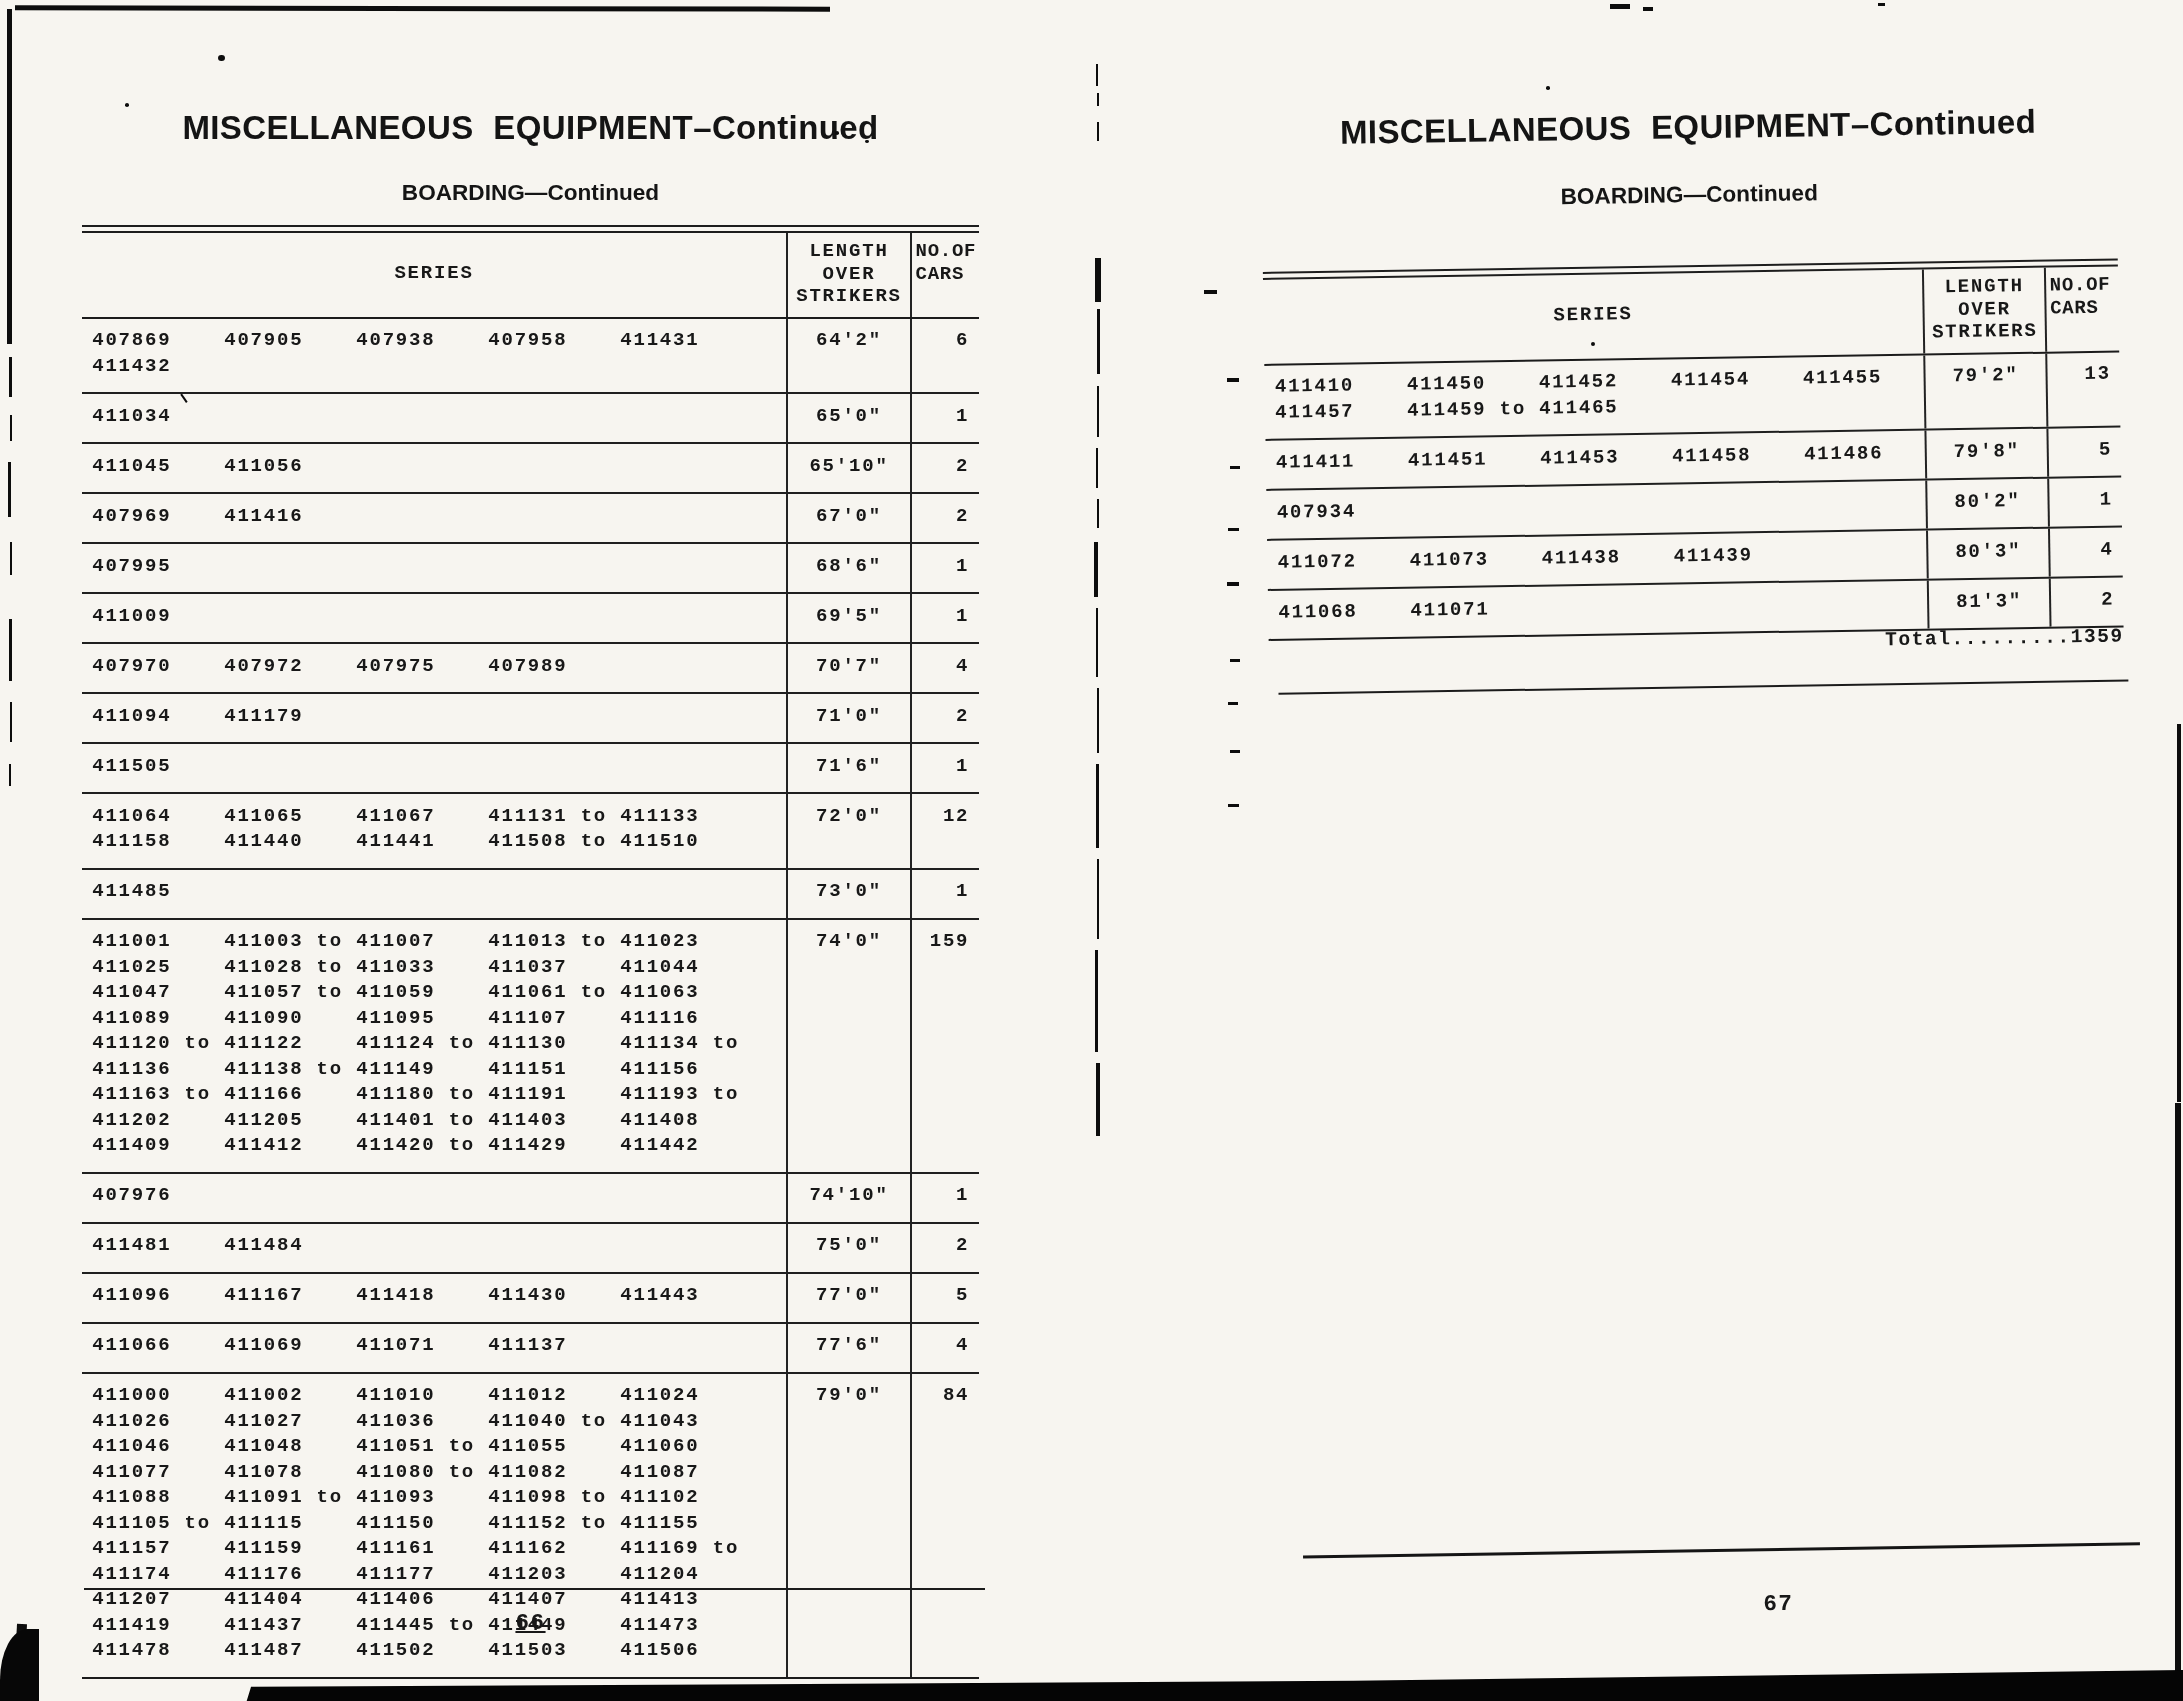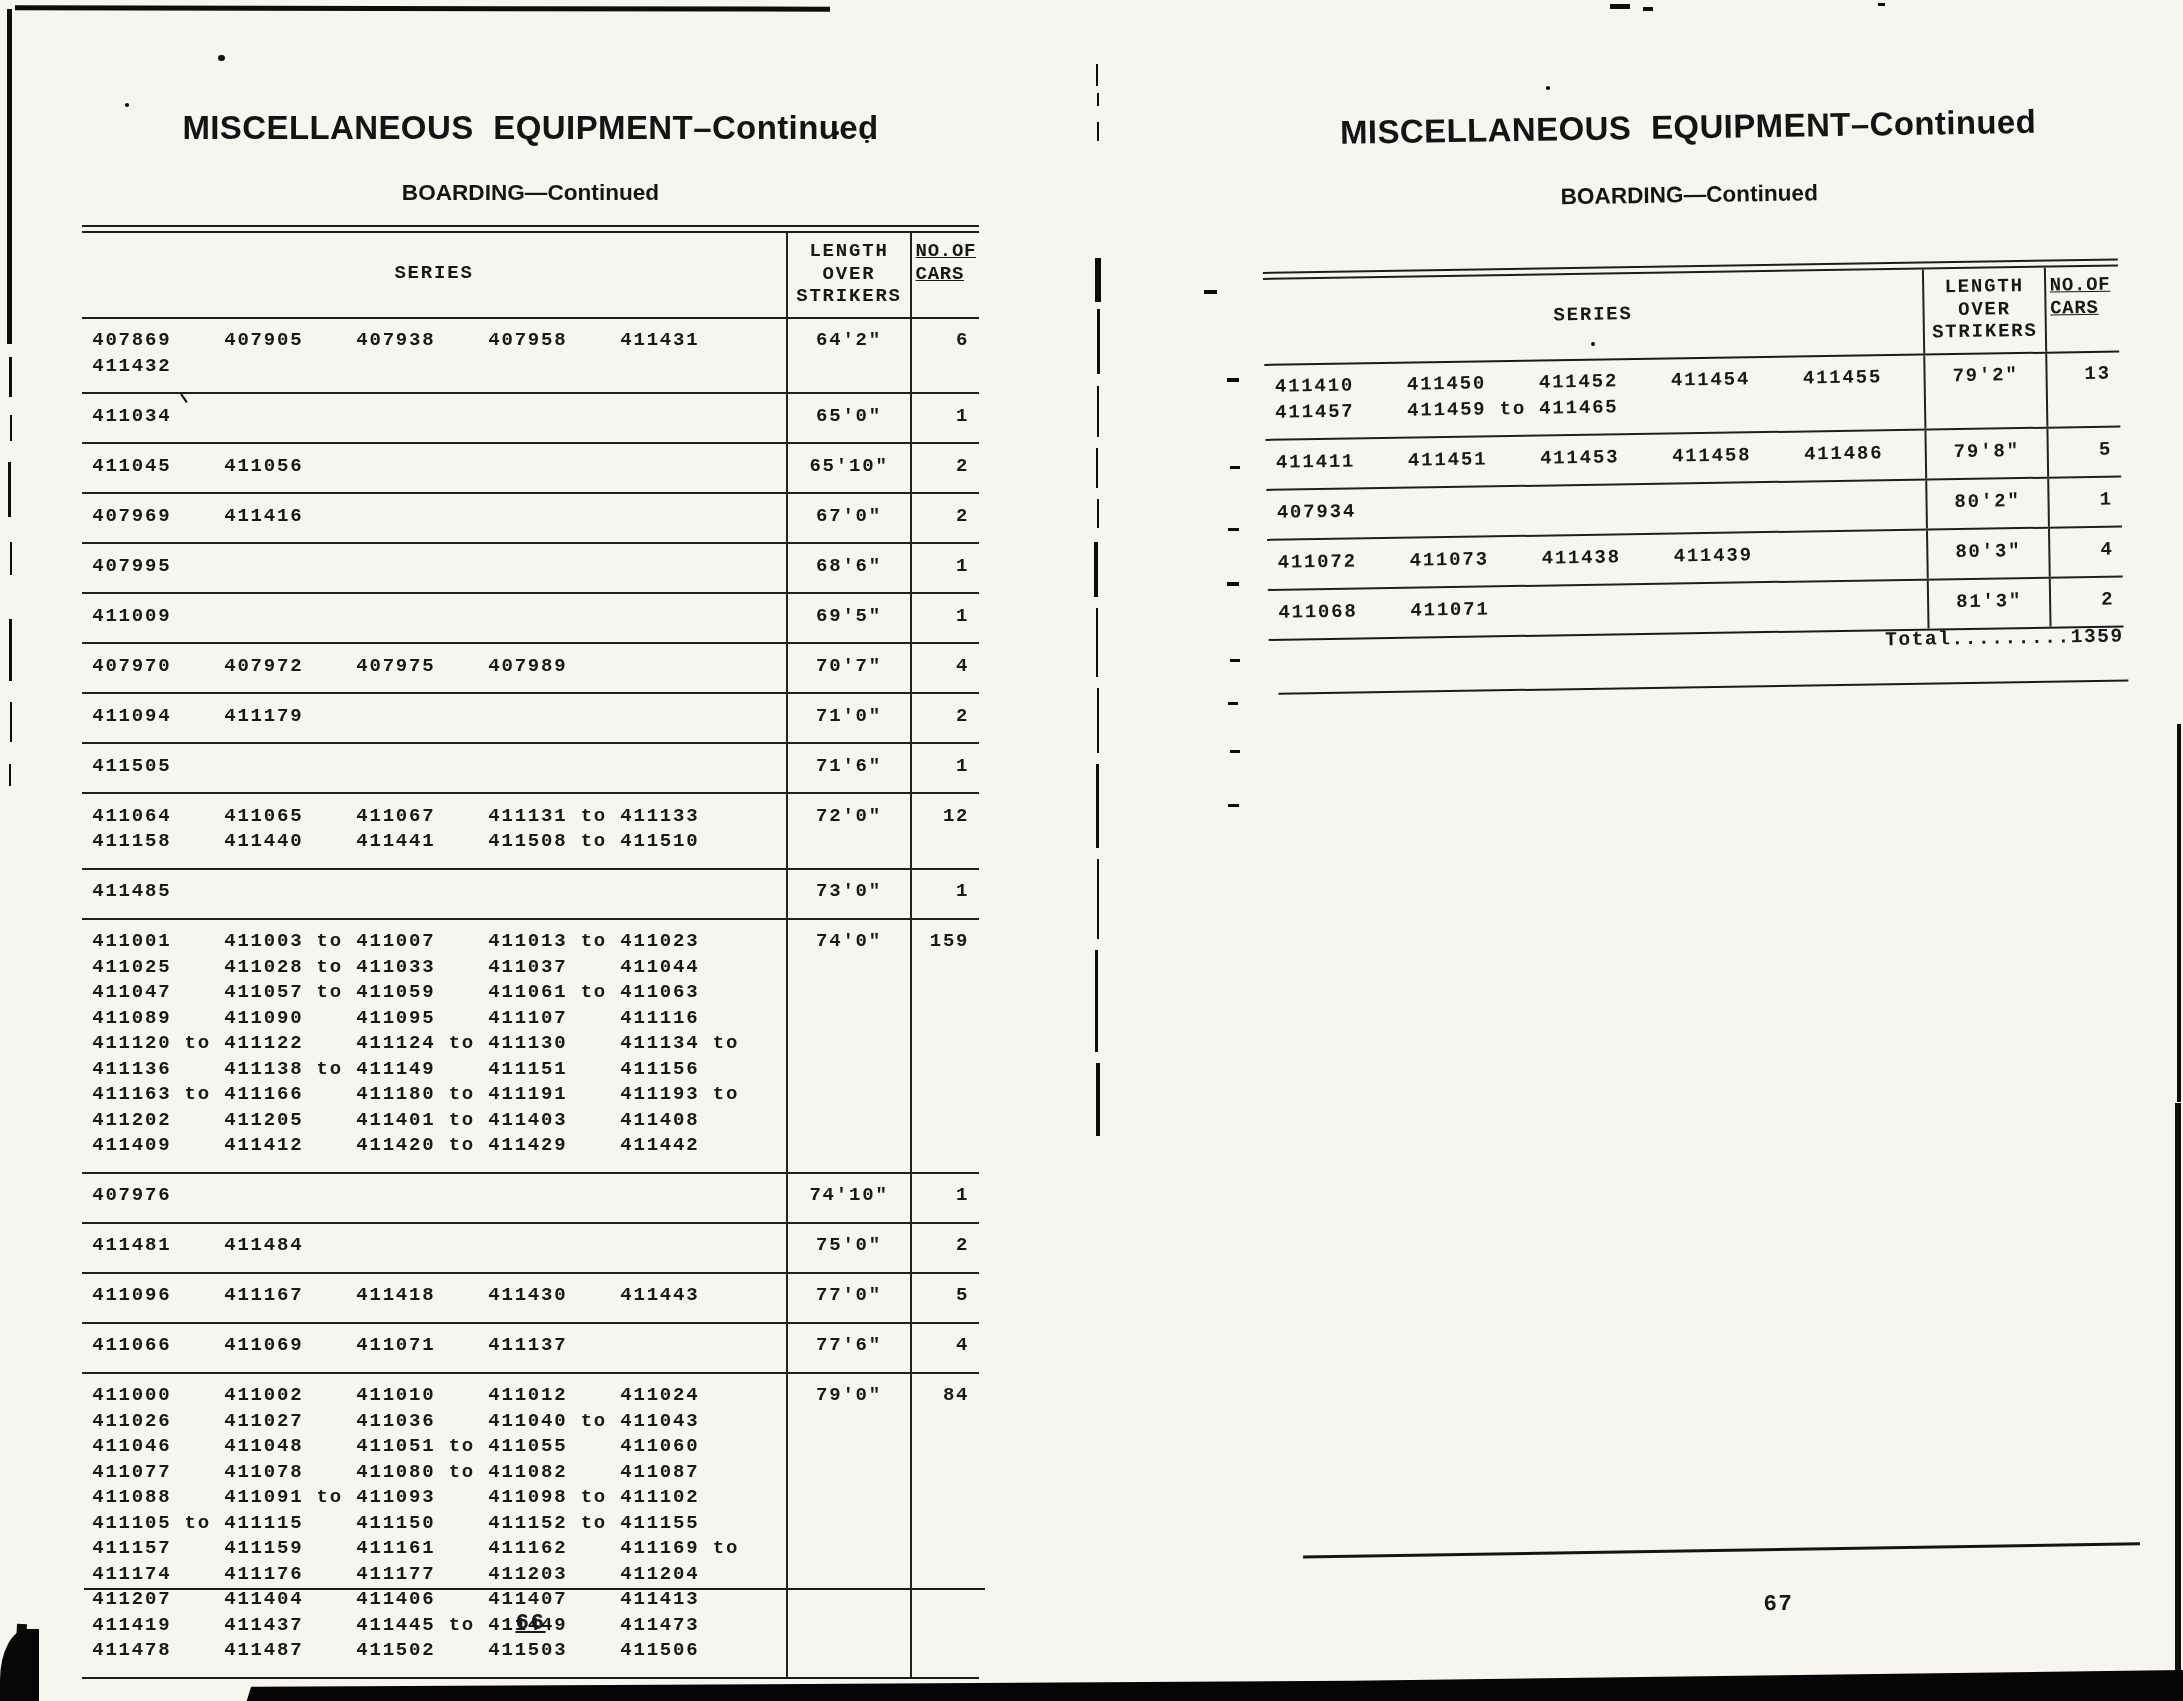--- a/index.html
+++ b/index.html
@@ -46,21 +46,21 @@
   .c.cars{border-left:2.2px solid #222;text-align:right;padding-right:8.7px;}
   .mono, .c{
     font-size:19px;font-weight:700;letter-spacing:1.8px;line-height:25.5px;color:#181818;
   }
   .sline{white-space:pre;}
 
   .thead .c{padding-top:7.3px;padding-bottom:8.7px;}
   .thead .c.series{display:flex;align-items:center;justify-content:center;padding-left:0;}
   .hline{line-height:22.6px;text-align:center;}
   .thead .c.cars{text-align:left;padding-left:3.6px;padding-right:1.5px;letter-spacing:0.7px;}
-  .thead .c.cars .hline{text-align:left;text-decoration:underline;}
+  .thead .c.cars .hline{text-align:left;}
 
   .close-rule{position:absolute;height:0;border-top:2.9px solid #1b1b1b;}
   .page.left .close-rule{top:1588px;left:1.5px;width:901px;}
 
   .pageno{position:absolute;font-size:22.6px;font-weight:700;letter-spacing:1.5px;color:#181818;}
   .page.left .pageno{top:1610px;left:0;width:897px;text-align:center;text-decoration:underline;}
 
   
   .page.rightwrap .title{top:108px;left:44px;width:939px;}
   .page.rightwrap .subtitle{top:182px;left:44px;width:939px;}

